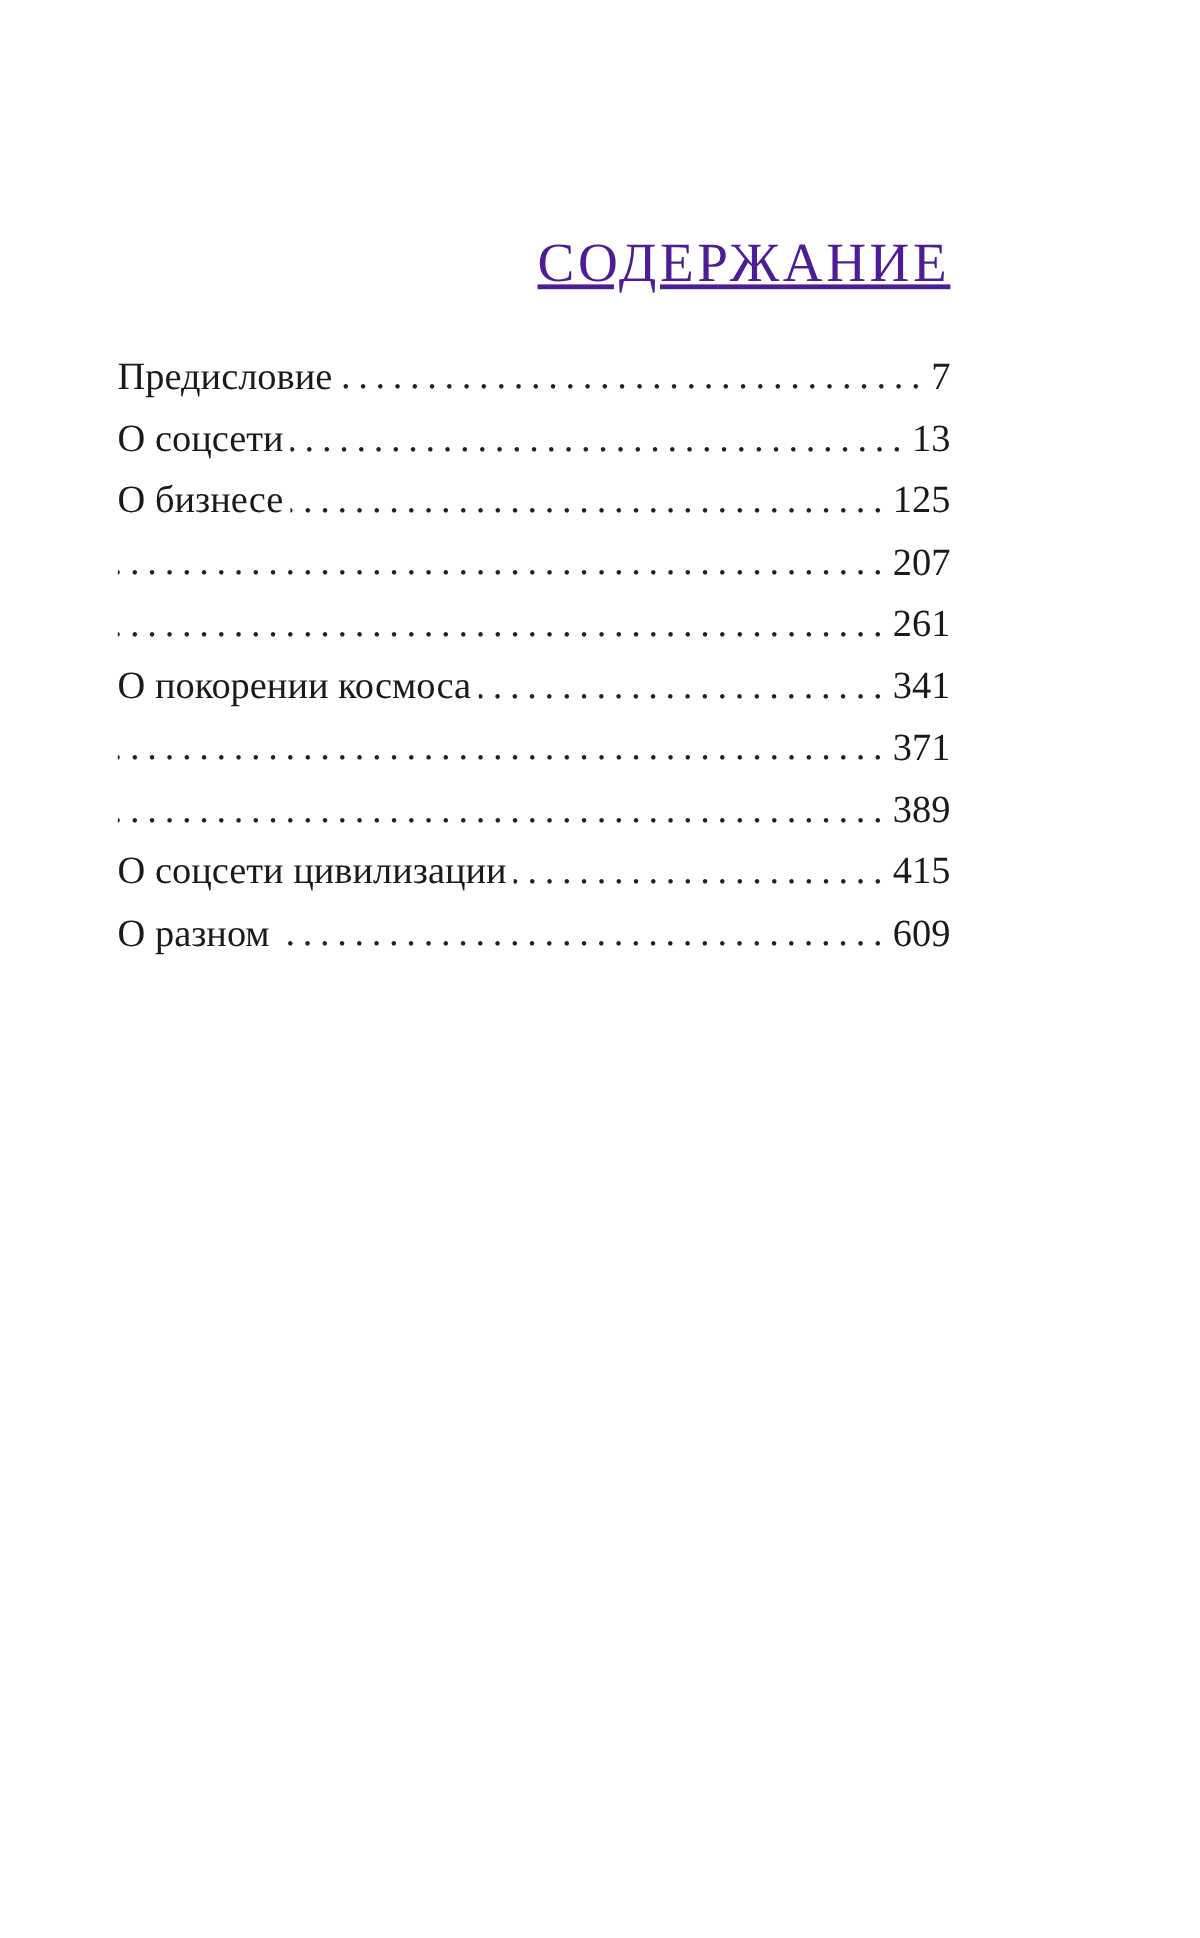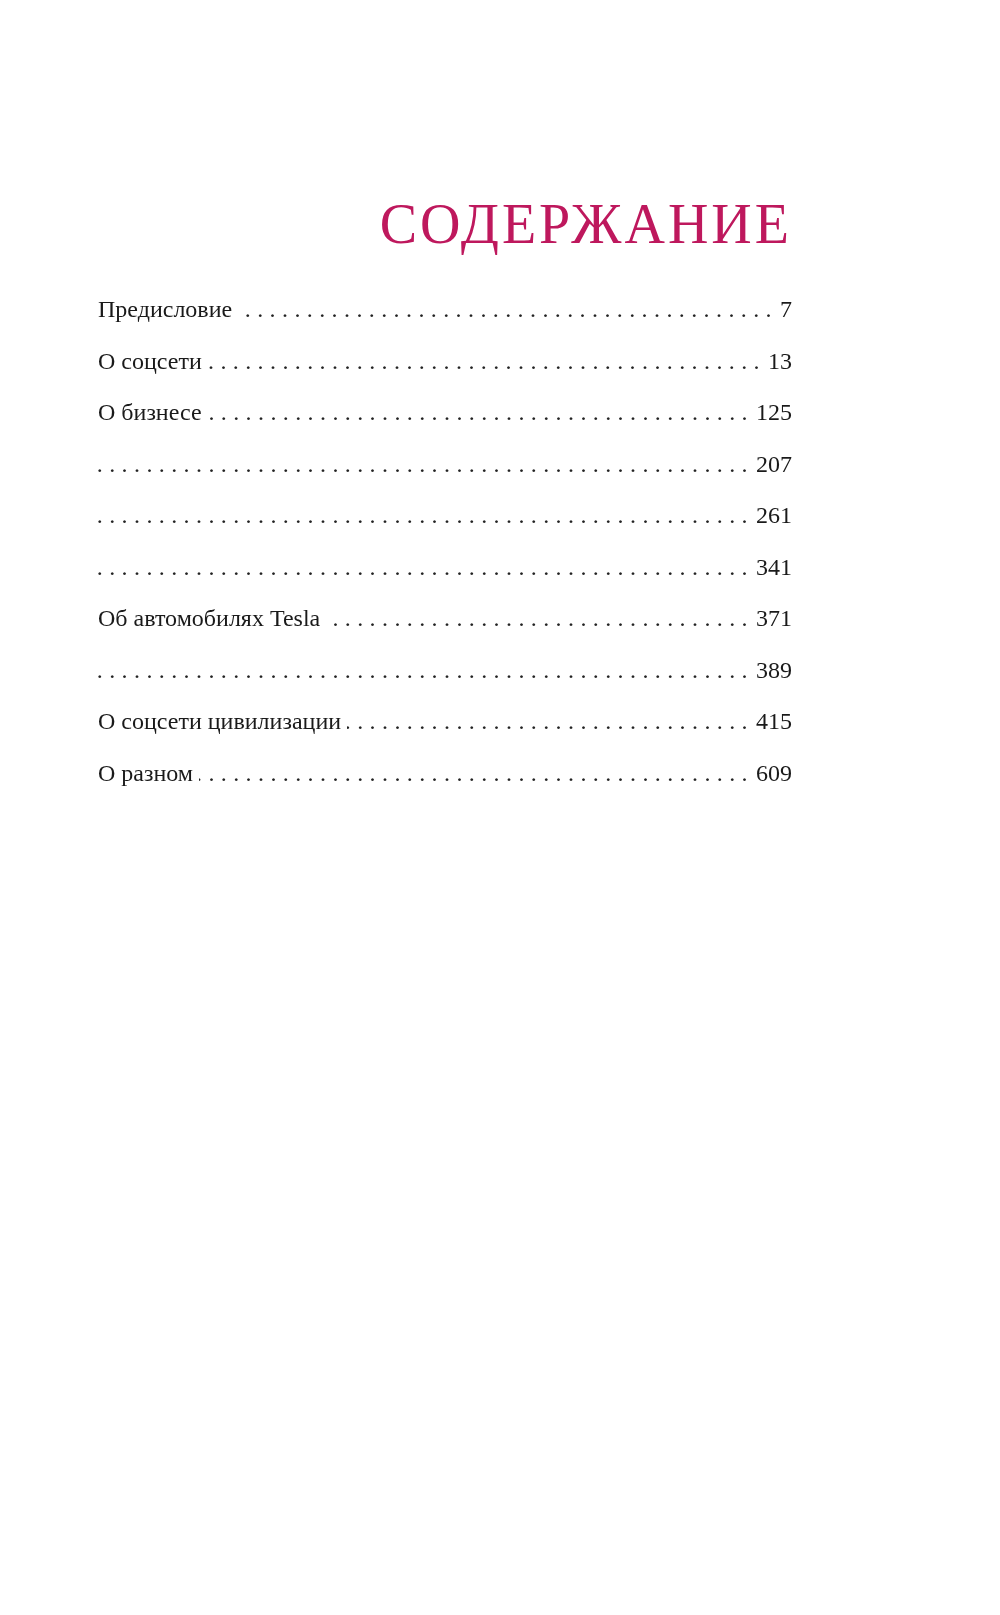--- a/index.html
+++ b/index.html
@@ -18,41 +18,42 @@
     .page {
       position: absolute;
       left: 0; top: 0;
       width: 1000px;
       height: 1615px;
     }
     .title {
       position: absolute;
       right: 208px;
       top: 196px;
-      font-size: 56px;
+      font-size: 46px;
       letter-spacing: 3px;
       font-weight: normal;
       margin: 0;
       line-height: 1;
-      color: #be185d;
+      color: #4c1d95;
+      text-decoration: underline;
     }
     .toc {
       position: absolute;
       left: 98px;
       top: 297px;
       width: 694px;
       margin: 0;
       padding: 0;
       list-style: none;
     }
     .toc-row {
       display: flex;
       align-items: baseline;
       height: 51.5px;
-      font-size: 24px;
+      font-size: 32px;
       line-height: 1;
       white-space: nowrap;
       overflow: hidden;
     }
     .toc-label {
       flex: 0 0 auto;
       padding-right: 6px;
     }
     .toc-dots {
       flex: 1 1 auto;
@@ -93,25 +94,25 @@
     </li>
     <li class="toc-row">
       <span class="toc-dots">........................................................................................</span>
       <span class="toc-page">207</span>
     </li>
     <li class="toc-row">
       <span class="toc-dots">........................................................................................</span>
       <span class="toc-page">261</span>
     </li>
     <li class="toc-row">
+      <span class="toc-label">О покорении космоса</span>
       <span class="toc-dots">........................................................................................</span>
       <span class="toc-page">341</span>
     </li>
     <li class="toc-row">
-      <span class="toc-label">Об автомобилях Tesla</span>
       <span class="toc-dots">........................................................................................</span>
       <span class="toc-page">371</span>
     </li>
     <li class="toc-row">
       <span class="toc-dots">........................................................................................</span>
       <span class="toc-page">389</span>
     </li>
     <li class="toc-row">
       <span class="toc-label">О соцсети цивилизации</span>
       <span class="toc-dots">........................................................................................</span>

